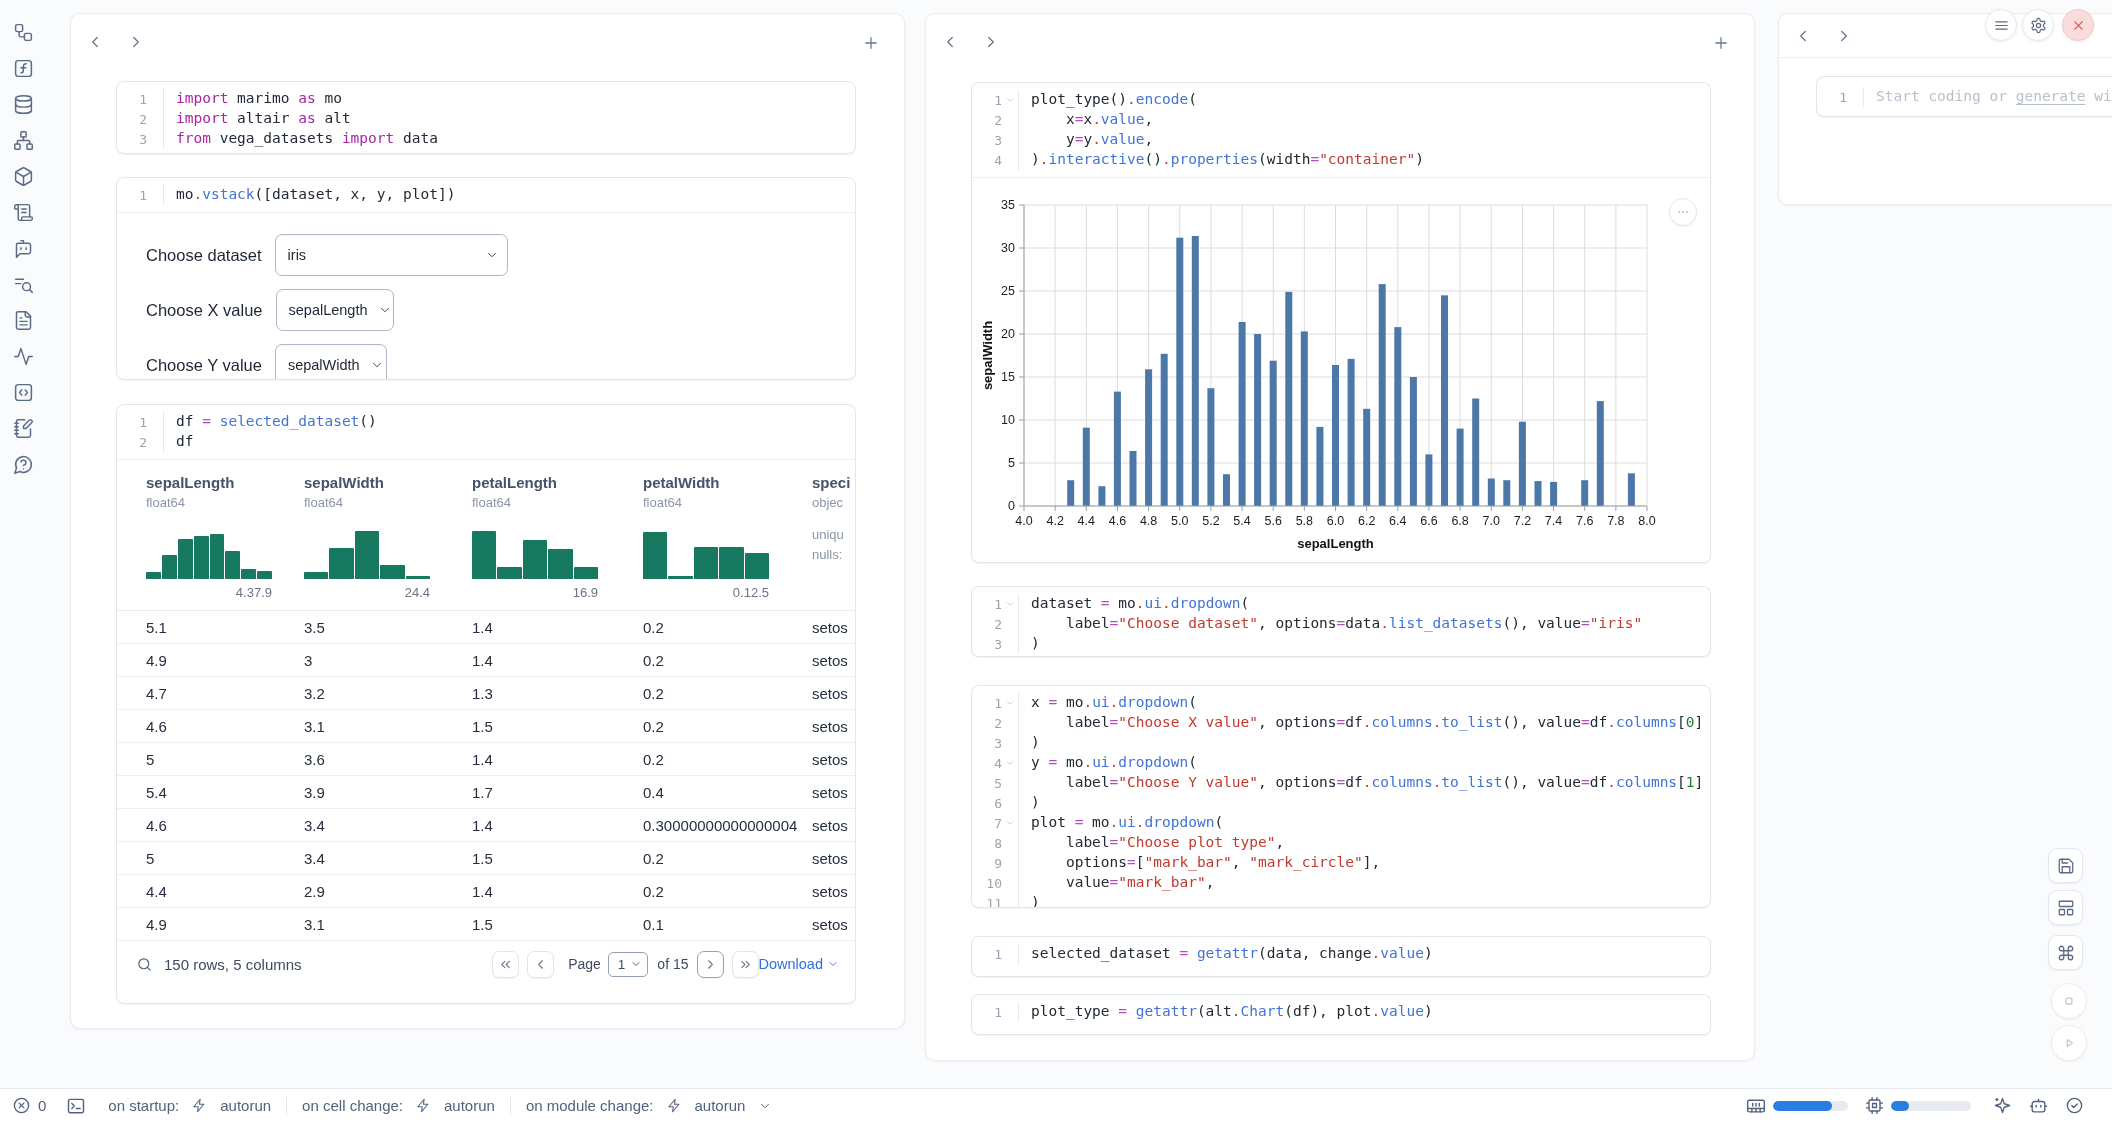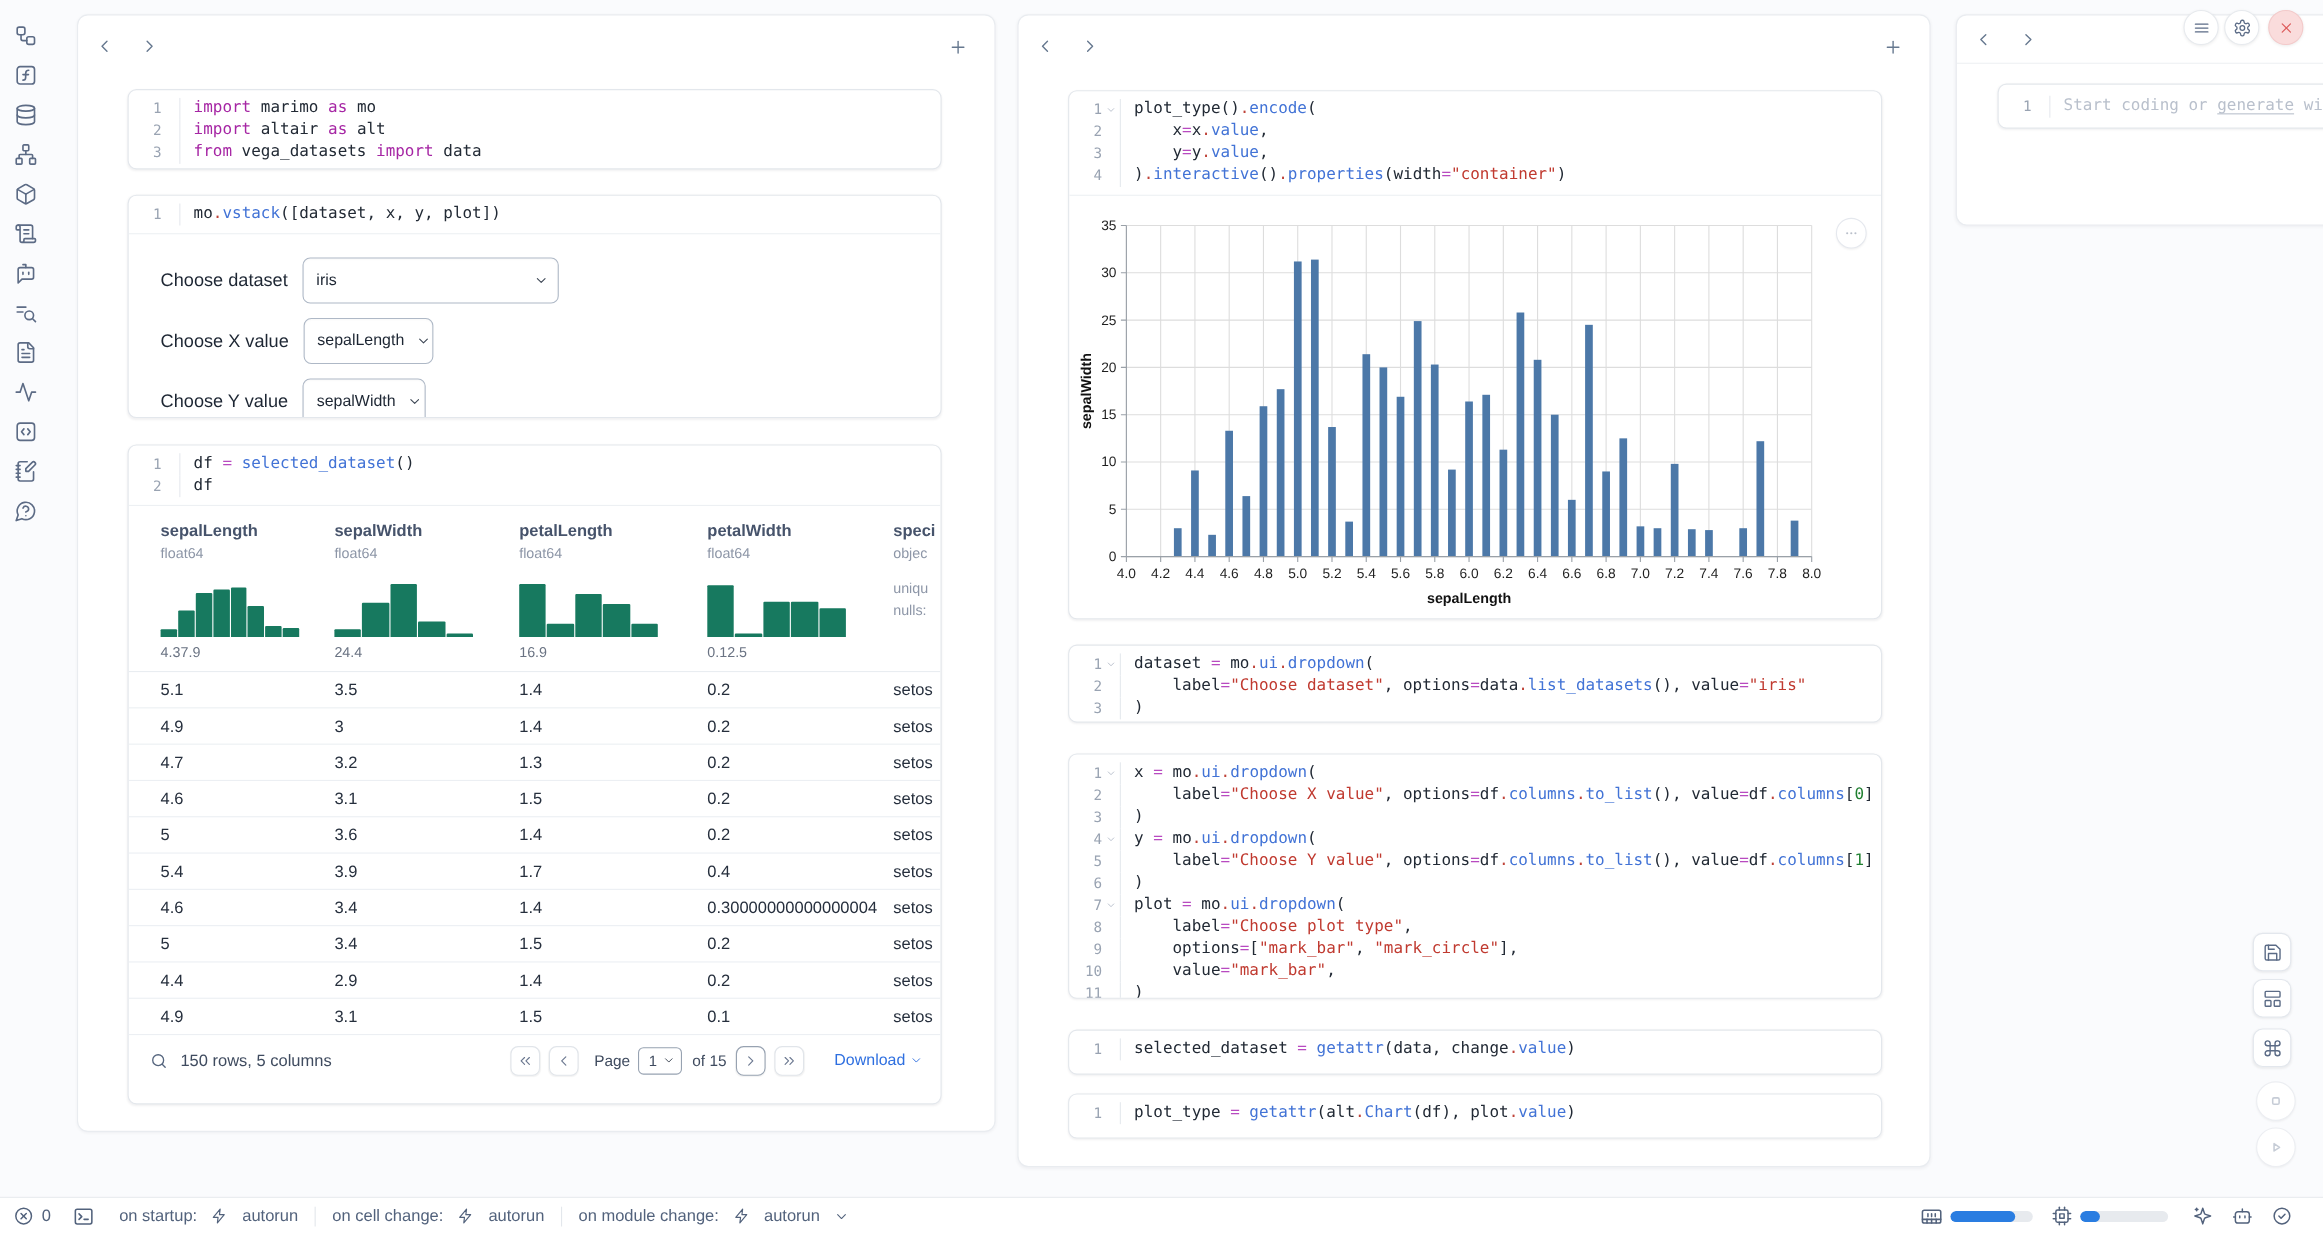--- a/index.html
+++ b/index.html
@@ -70,39 +70,39 @@
   .ctl-row:nth-child(4) .select { width:110px; }
 
   
   .dtable { border-top:1px solid #edf0f3; font-size:15px; }
   .thead { display:grid; grid-template-columns:158px 168px 171px 169px 1fr;
            padding:14px 0 10px 29px; border-bottom:1px solid #e9edf1; }
   .th .cname { font-weight:bold; color:#46536b; font-size:15px; }
   .th .dtype { color:#8d96a7; font-size:13px; margin-top:4px; }
   .hist { display:flex; align-items:flex-end; gap:1px; height:56px; width:126px; margin-top:13px; }
   .hist i { flex:1; background:#17795f; display:block; border-radius:1px 1px 0 0; }
-  .range { display:flex; justify-content:flex-start; width:126px; color:#6a7383;
+  .range { display:flex; justify-content:flex-end; width:126px; color:#6a7383;
            font-size:13px; margin-top:6px; }
   .th .extras { margin-top:15px; font-size:13px; color:#8d96a7; line-height:20px; }
   .trow { display:grid; grid-template-columns:158px 168px 171px 169px 1fr; height:33px;
           align-items:center; padding-left:29px; border-bottom:1px solid #eceff3;
           color:#262f3d; white-space:nowrap; }
   .tfoot { display:flex; align-items:center; height:46px; padding:0 16px 0 19px; color:#3f4b5f; }
   .tfoot .summary { font-size:15px; margin-left:11px; }
   .tfoot .sp { flex:1; }
   .pgbtn { width:27px; height:27px; border:1px solid #e1e5ea; border-radius:7px; background:#fff;
            display:flex; align-items:center; justify-content:center; color:#6b7890;
            box-shadow:0 1px 1px rgba(0,0,0,.05); margin-left:8px; cursor:pointer; }
   .pgbtn.active { border-color:#97a2b1; }
   .page-label { font-size:14px; margin:0 7px 0 14px; }
   .page-select { height:25px; border:1px solid #97a2b1; border-radius:5px; padding:0 5px 0 9px;
                  font-size:13.5px; display:flex; align-items:center; background:#fff; cursor:pointer; }
   .page-select .ico { color:#3c4654; margin-left:5px; }
   .of-label { font-size:14px; margin-left:9px; }
-  .download { color:#2e6fe0; font-size:14.5px; margin-left:28px; display:flex; align-items:center;
+  .download { color:#2e6fe0; font-size:14.5px; margin-left:0; display:flex; align-items:center;
               gap:4px; cursor:pointer; }
 
   
   .chart-out { position:relative; border-top:1px solid #edf0f3; height:387px; }
   .chart-menu { position:absolute; right:13px; top:20px; width:28px; height:28px; background:#fff;
                 border:1px solid #e5e8ee; border-radius:50%; color:#b9bfca;
                 box-shadow:0 1px 2px rgba(0,0,0,.06); display:flex; align-items:center;
                 justify-content:center; cursor:pointer; }
   svg.chart { position:absolute; left:0; top:0; font-family:"Liberation Sans", sans-serif; }
 

